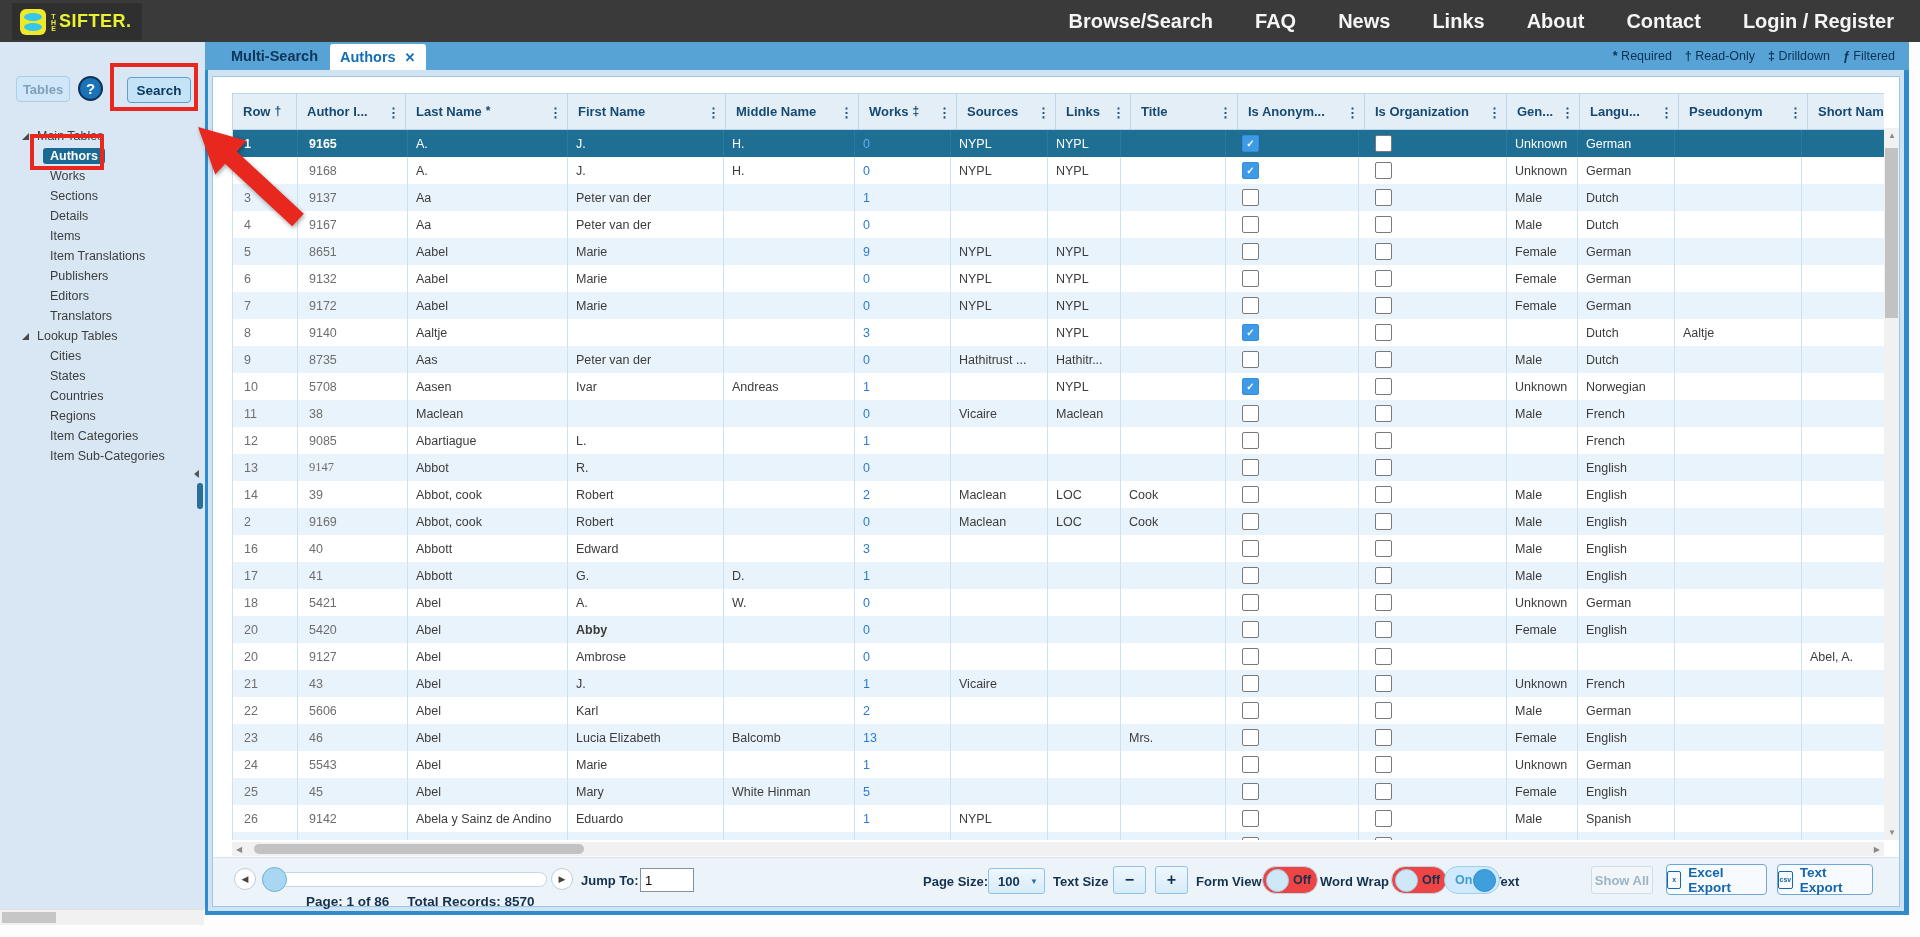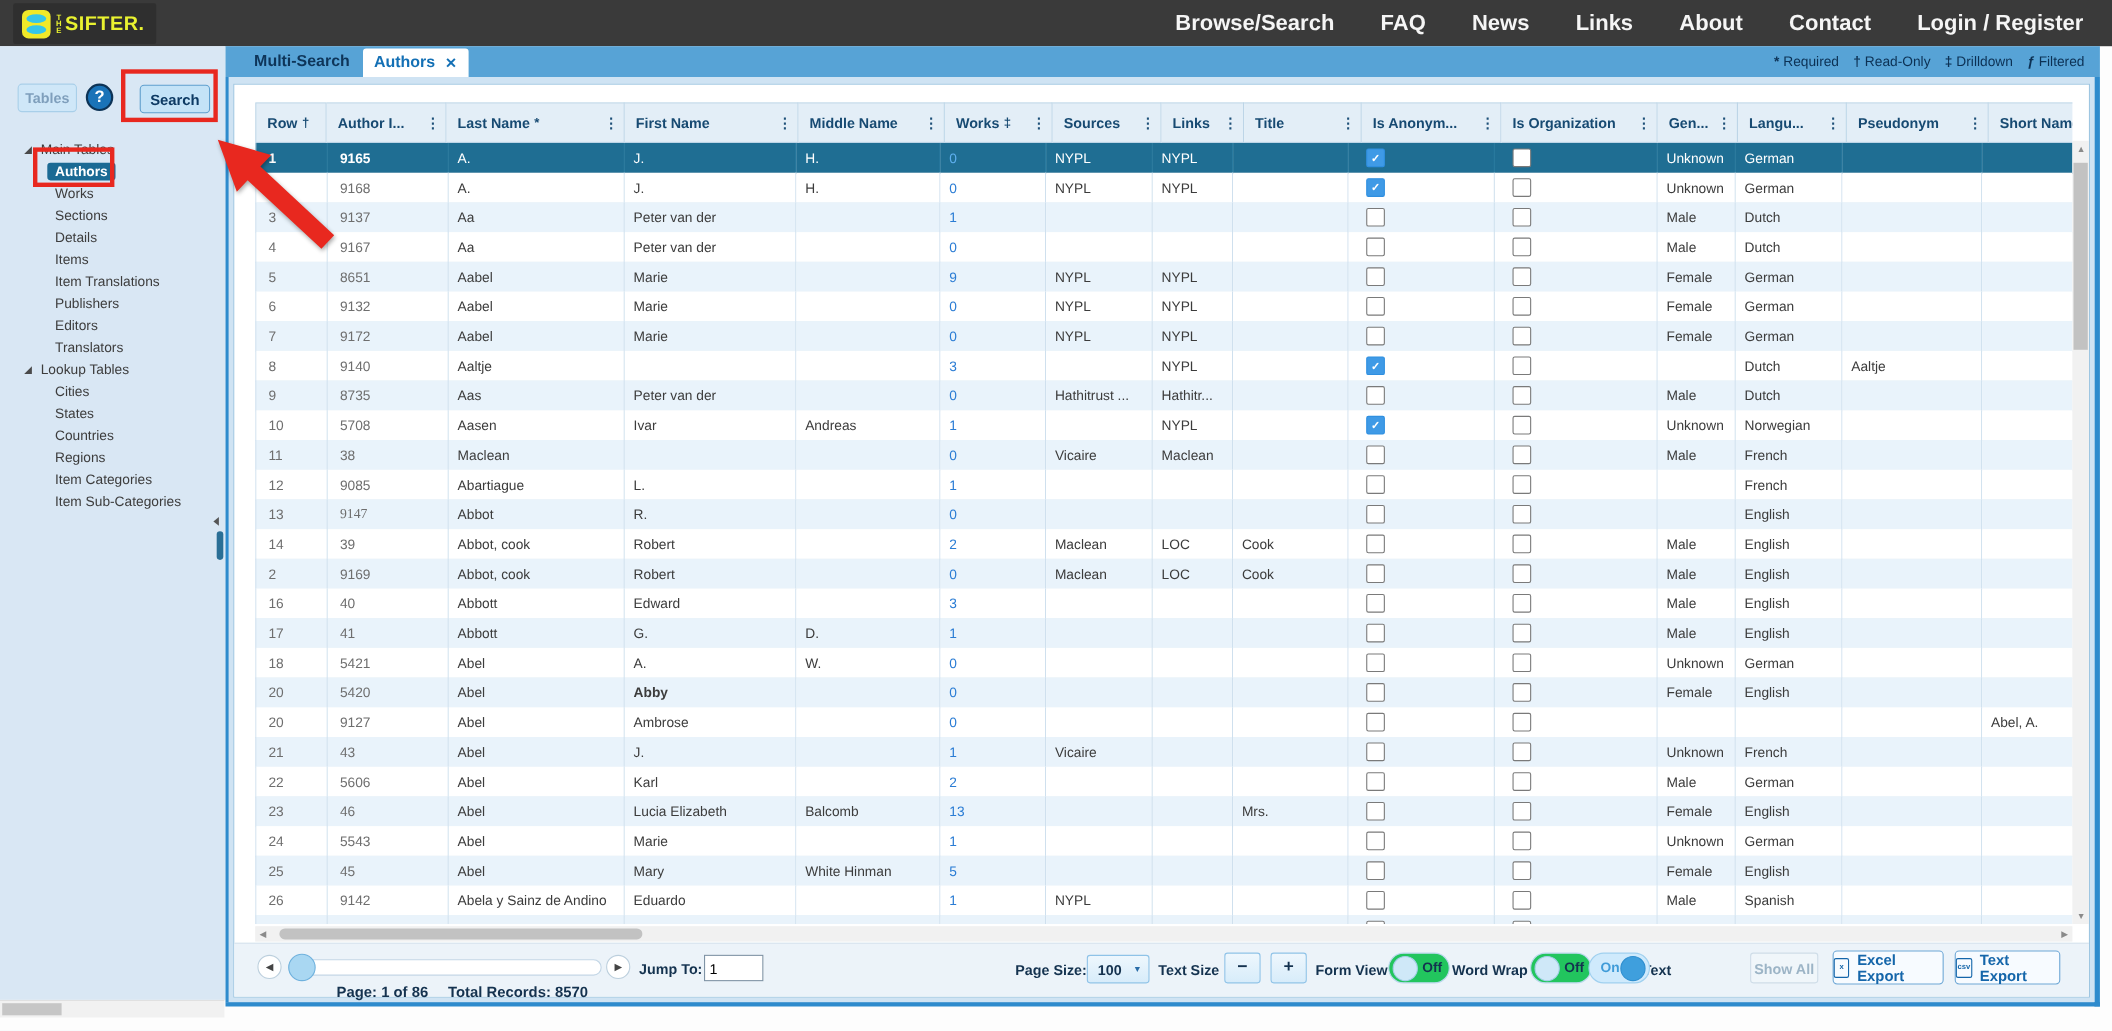--- a/index.html
+++ b/index.html
@@ -84,21 +84,21 @@
   .pager-track{left:262px;top:872px;width:285px;height:15px;background:#fff;border:1px solid #c3d6e6;border-radius:8px;}
   .pager-thumb{left:262px;top:867px;width:25px;height:25px;border-radius:50%;background:#a9d7f2;border:1px solid #6fb1dd;cursor:pointer;}
   .tb-label{font-size:13px;font-weight:bold;color:#14324f;white-space:nowrap;}
   .jump-input{left:640px;top:868px;width:54px;height:24px;border:1px solid #7f93a5;background:#fff;font-size:13px;padding:0 4px;font-family:"Liberation Sans",sans-serif;}
   .statusline{left:306px;top:894px;font-size:13.5px;font-weight:bold;color:#14324f;display:flex;gap:18px;white-space:nowrap;}
   .dropdown{left:988px;top:868px;width:57px;height:26px;background:linear-gradient(#eef7fd,#d7ecfa);border:1px solid #8fc3e8;border-radius:3px;display:flex;align-items:center;cursor:pointer;}
   .dropdown .val{font-size:13px;font-weight:bold;color:#14324f;margin-left:9px;}
   .dropdown .car{position:absolute;right:6px;font-size:8px;color:#2a6da8;}
   .sq-btn{width:33px;height:28px;background:linear-gradient(#eef7fd,#d7ecfa);border:1px solid #8fc3e8;border-radius:3px;color:#14324f;font-size:16px;font-weight:bold;display:flex;align-items:center;justify-content:center;cursor:pointer;}
   .toggle{width:56px;height:28px;border-radius:14px;position:absolute;cursor:pointer;}
-  .toggle.off{background:#22c55e;border:1.5px solid #b9d8ec;}
+  .toggle.off{background:#ef4444;border:1.5px solid #b9d8ec;}
   .toggle.off .knob{position:absolute;left:3px;top:2px;width:21px;height:21px;border-radius:50%;background:#cfe8f8;border:1px solid #a5cfe8;}
   .toggle.off .tlab{position:absolute;left:30px;top:6px;font-size:12.5px;font-weight:bold;color:#14324f;}
   .toggle.on{background:#cfeafc;border:1.5px solid #9fd0ef;}
   .toggle.on .knob{position:absolute;right:3px;top:2px;width:21px;height:21px;border-radius:50%;background:#3f9fdd;border:1px solid #2f8fd0;}
   .toggle.on .tlab{position:absolute;left:10px;top:6px;font-size:12.5px;font-weight:bold;color:#3f9bd8;}
   .showall-btn{left:1591px;top:866px;width:62px;height:28px;background:#f0f6fa;border:1px solid #cfdde8;border-radius:3px;color:#9cb4c6;font-size:13px;}
   .export-btn{top:864px;height:31px;background:#f7fbff;border:1px solid #6fa8d6;border-radius:4px;color:#1566aa;font-size:13.5px;font-weight:bold;display:flex;align-items:center;justify-content:center;gap:7px;cursor:pointer;}
   .doc-icon{width:13px;height:16px;border:1.5px solid #1566aa;border-radius:2px;font-size:7px;font-weight:bold;color:#1566aa;display:flex;align-items:center;justify-content:center;}
 
   

